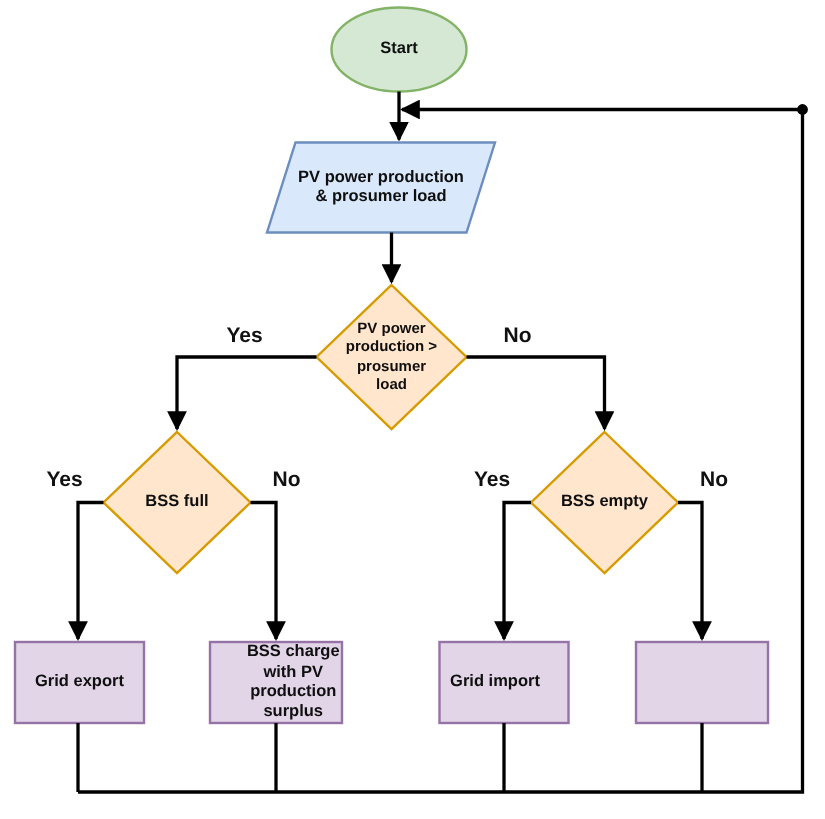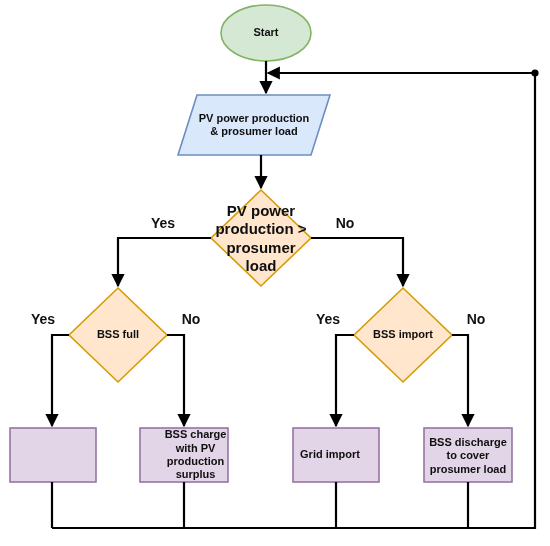--- a/index.html
+++ b/index.html
@@ -103,40 +103,38 @@
     <path d="M 52 528 L 535 528 L 535 73 L 268 73" stroke="#000000" stroke-width="2.2" fill="none" marker-end="url(#arrow)"></path>
 
     <circle cx="535" cy="73" r="3.6" fill="#000000"></circle>
   </svg>
 
   <div class="node-label" style="left:221px; top:19px; width:90px; height:28px;">Start</div>
 
   <div class="node-label" style="left:184px; top:108px; width:140px; height:34px;">PV power production
 &amp; prosumer load</div>
 
-  <div class="node-label" style="left:215px; top:211px; width:92px; height:55px; font-size:15px;">PV power
+  <div class="node-label" style="left:215px; top:211px; width:92px; height:55px; font-size:10px;">PV power
 production &gt;
 prosumer
 load</div>
 
   <div class="node-label" style="left:74px; top:324px; width:88px; height:22px;">BSS full</div>
 
-  <div class="node-label" style="left:359px; top:324px; width:88px; height:22px;">BSS import</div>
+  <div class="node-label" style="left:359px; top:324px; width:88px; height:22px;">BSS empty</div>
 
+  <div class="node-label" style="left:10px; top:444px; width:86px; height:22px;">Grid export</div>
 
   <div class="node-label" style="left:140px; top:430px; width:111px; height:50px;">BSS charge
 with PV
 production
 surplus</div>
 
   <div class="node-label" style="left:293px; top:444px; width:74px; height:22px;">Grid import</div>
 
-  <div class="node-label" style="left:424px; top:437px; width:88px; height:38px;">BSS discharge
-to cover
-prosumer load</div>
 
   <div class="edge-label" style="left:143px; top:215px; width:40px;">Yes</div>
 
   <div class="edge-label" style="left:325px; top:215px; width:40px;">No</div>
 
   <div class="edge-label" style="left:23px; top:311px; width:40px;">Yes</div>
 
   <div class="edge-label" style="left:171px; top:311px; width:40px;">No</div>
 
   <div class="edge-label" style="left:308px; top:311px; width:40px;">Yes</div>

